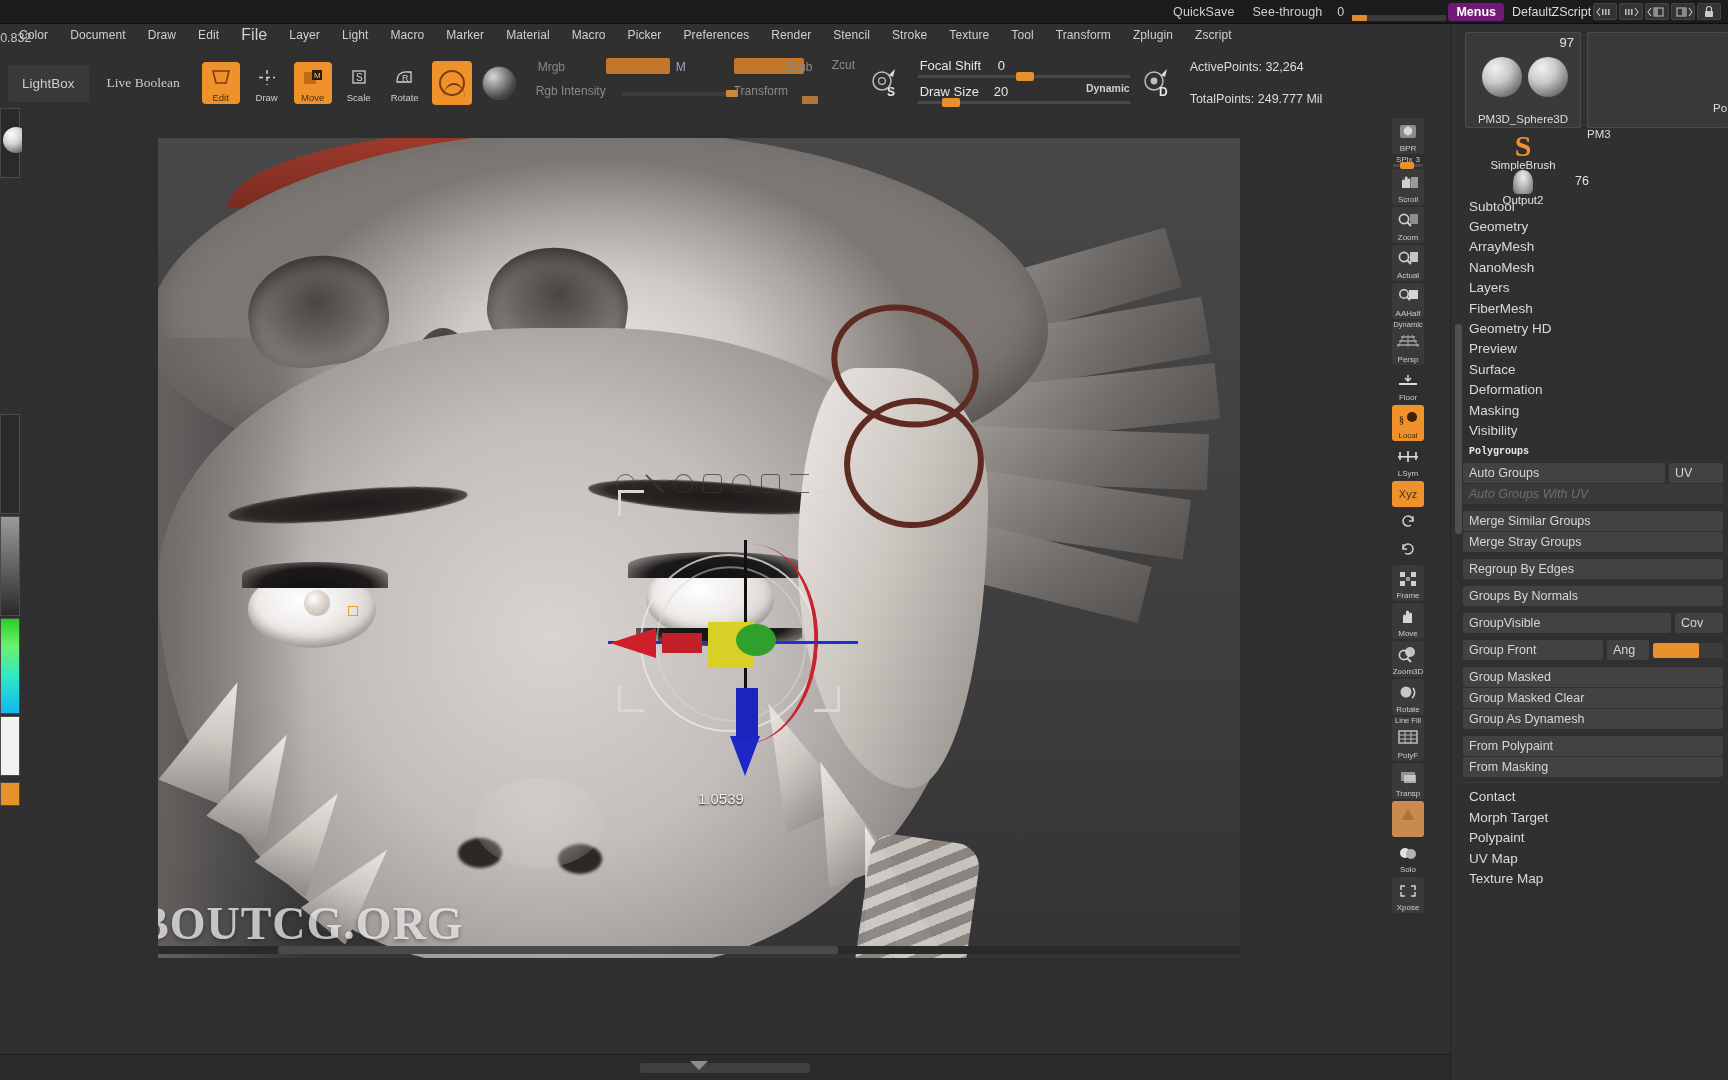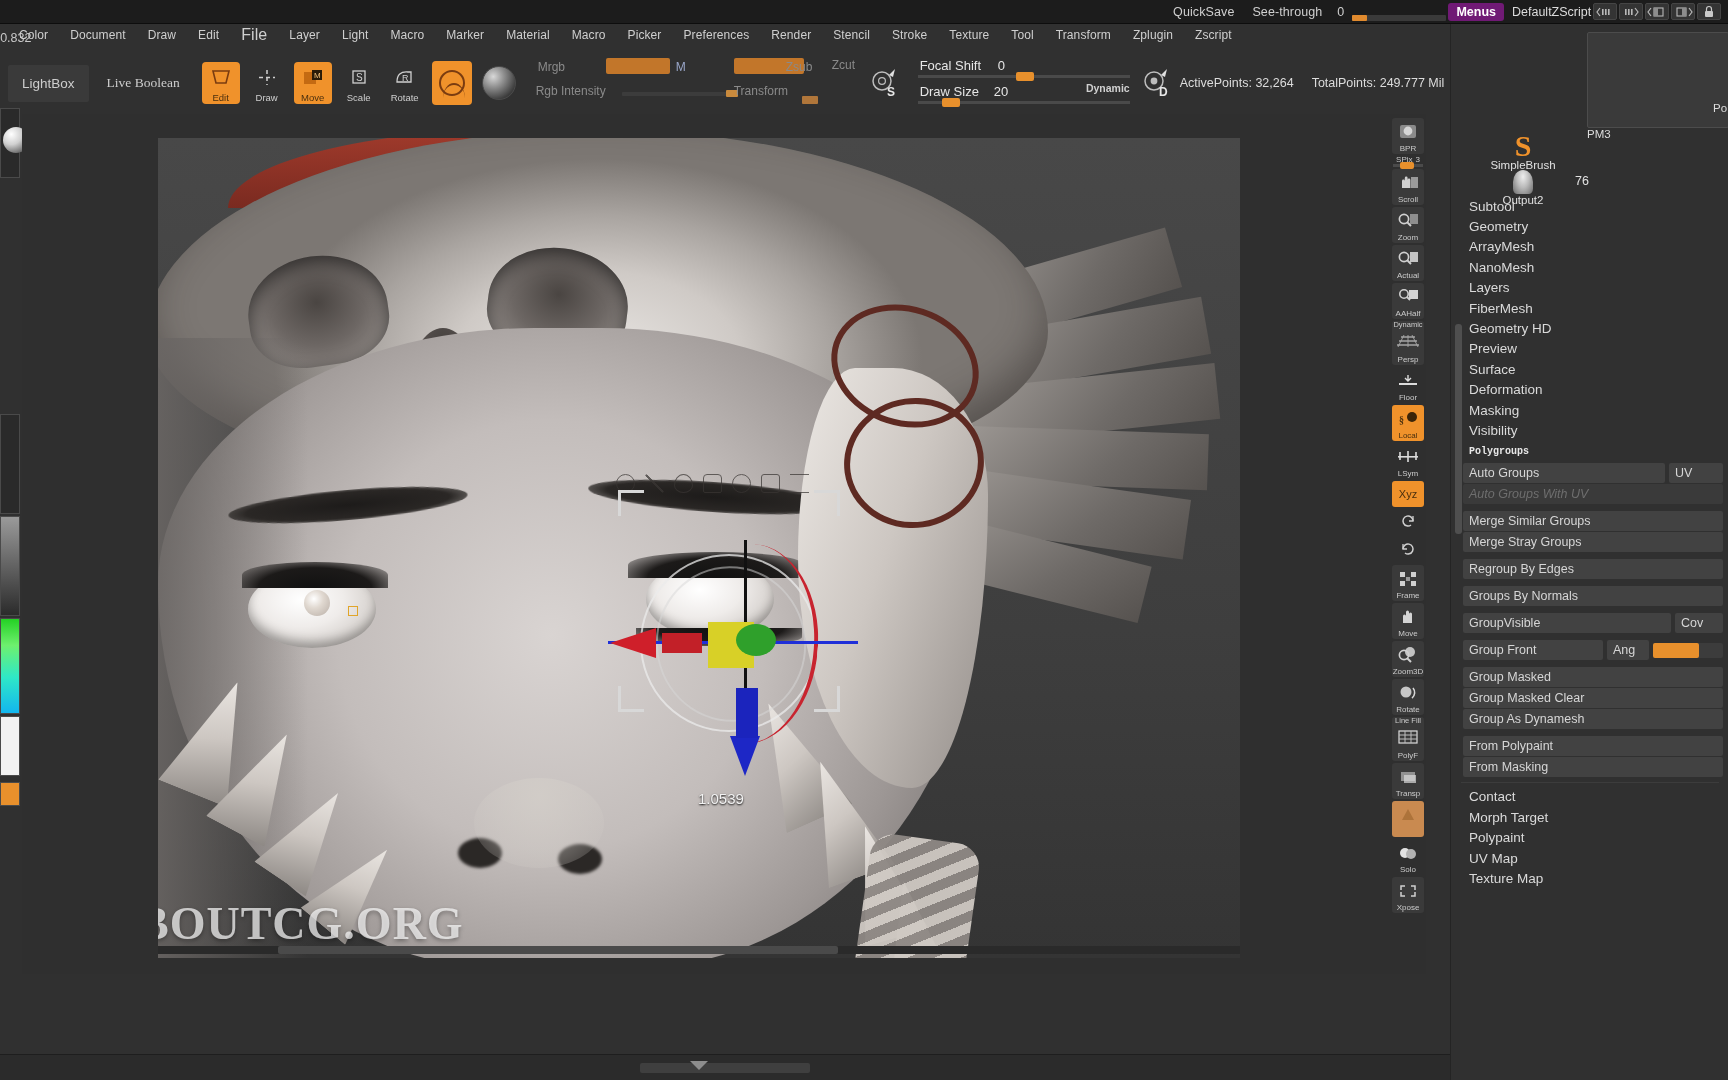--- a/index.html
+++ b/index.html
@@ -93,21 +93,21 @@
   .mz-knob { position:absolute; width: 12px; height: 7px; background:#c98a3d; border-radius:1px;}
 
   .focal-cluster { position: relative; width: 218px; height: 50px; margin-left: 18px; }
   .fc-row { position:absolute; left: 0; width: 212px; height: 22px; }
   .fc-txt { position:absolute; left: 2px; top: 0px; color:#e6e6e6; font-size: 13px; }
   .fc-track { position:absolute; left:0; top:17px; width: 212px; height: 3px; background:#4a4a4a; }
   .fc-knob { position:absolute; top:14px; width: 18px; height: 9px; background:#e8902c; border-radius:2px; }
   .fc-dyn { position:absolute; right: 6px; top: 24px; color:#d0d0d0; font-size:10.5px; font-weight:700; }
 
   .sd-icon { width: 30px; height: 32px; position: relative; margin-left: 6px; color:#cfcfcf; }
-  .stats { margin-left: 8px; display:flex; gap:18px; }
+  .stats { margin-left: 18px; display:flex; flex-direction:column; gap:18px; }
   .stat-line { color: #dcdcdc; font-size: 12.5px; white-space: nowrap; }
 
   
   .leftstrip { position:absolute; left:0; top:114px; width: 22px; height: 860px; background:#303030; }
   .ls-box { position:absolute; left:0; width: 20px; border:1px solid #4a4a4a; background:#2a2a2a; }
   .ls-grad { position:absolute; left:0; width: 20px; }
 
   
   .viewport {
     position:absolute; left: 22px; top: 114px; width: 1404px; height: 860px;
@@ -875,20 +875,26 @@
 
     </div>
   </div>
 
   <div class="rightpanel">
     <div class="rp-scroll">
       <div class="rp-scrollthumb"></div>
     </div>
 
     <div class="tool-thumbs">
+      <div class="thumb-main">
+        <span class="sph" style="left:16px"></span>
+        <span class="sph" style="left:62px"></span>
+        <span class="thumb-num">97</span>
+        <span class="thumb-cap">PM3D_Sphere3D</span>
+      </div>
       <div class="thumb-side"></div>
       <span class="side-cap">PM3</span>
       <span style="position:absolute;left:262px;top:78px;color:#dcdcdc;font-size:11.5px">Po</span>
 
       <div class="brush-entry">
         <span class="s-glyph">S</span>
         <span class="brush-cap">SimpleBrush</span>
       </div>
 
       <div class="alpha-entry">

